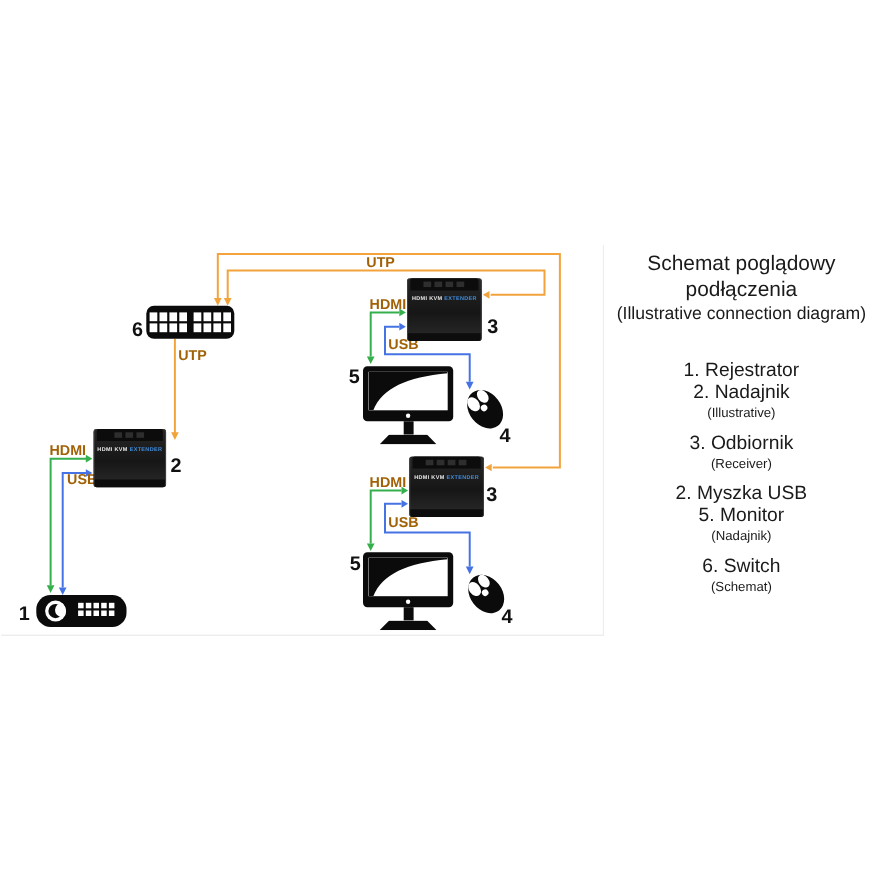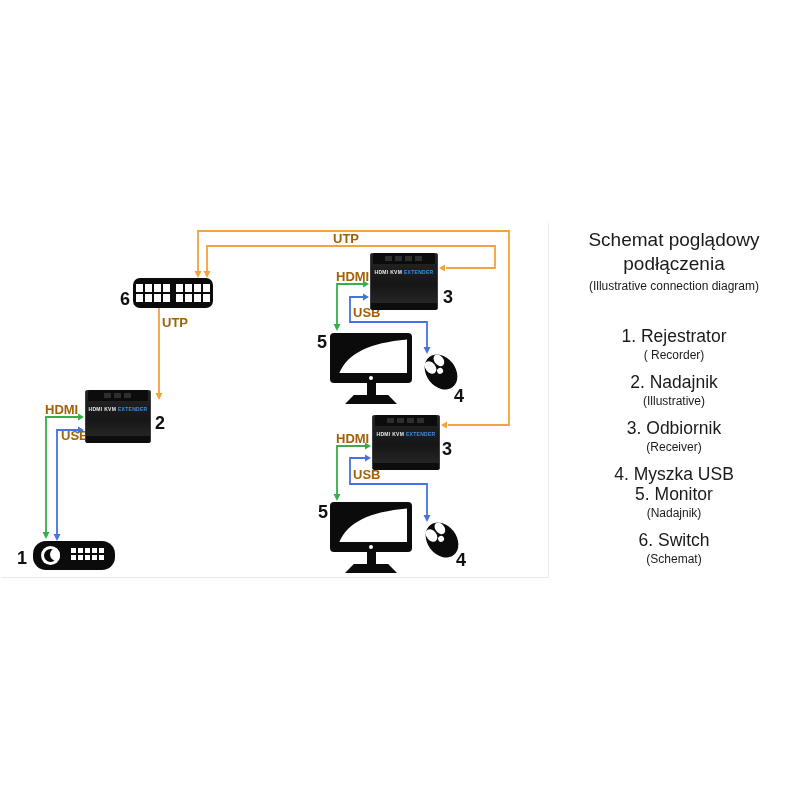--- a/index.html
+++ b/index.html
@@ -49,21 +49,21 @@
   .mon-frame{position:relative;width:82px;height:50px;background:#0b0b0b;border-radius:4px;}
   .mon-screen{position:absolute;left:5px;top:5px;right:5px;bottom:10px;background:#fff;overflow:hidden;}
   .mon-dot{position:absolute;left:50%;bottom:3px;width:4px;height:4px;margin-left:-2px;border-radius:50%;background:#fff;}
   .mon-neck{width:9px;height:12px;background:#0b0b0b;margin:0 auto;}
   .mon-base{width:52px;height:9px;background:#0b0b0b;margin:0 auto;
             clip-path:polygon(17% 0,83% 0,100% 100%,0 100%);}
 
   
   .legend{position:absolute;left:548px;top:228px;width:252px;text-align:center;color:#1a1a1a;}
   .legend-title{font-size:19px;line-height:24px;}
-  .legend-subtitle{font-size:12px;line-height:16px;margin-top:2px;}
+  .legend-subtitle{font-size:16px;line-height:16px;margin-top:2px;}
   .legend-list{margin-top:32px;}
   .legend-item .item-name{font-size:17.5px;line-height:20px;}
   .legend-item .item-trans{font-size:12px;line-height:14px;margin:2px 0 10px 0;}
 </style>
 </head>
 <body>
 
 <div id="canvas">
 
   <div class="panel-edge"></div>
@@ -254,32 +254,31 @@
       <circle cx="25" cy="19.5" r="3" fill="#fff"></circle>
     </g>
   </svg>
 
   <div class="legend">
     <div class="legend-title">Schemat poglądowy podłączenia</div>
     <div class="legend-subtitle">(Illustrative connection diagram)</div>
     <div class="legend-list">
       <div class="legend-item">
         <div class="item-name">1. Rejestrator</div>
-        <div class="item-trans">( Recorder)</div>
       </div>
       <div class="legend-item">
         <div class="item-name">2. Nadajnik</div>
         <div class="item-trans">(Illustrative)</div>
       </div>
       <div class="legend-item">
         <div class="item-name">3. Odbiornik</div>
         <div class="item-trans">(Receiver)</div>
       </div>
       <div class="legend-item">
-        <div class="item-name">4. Myszka USB</div>
+        <div class="item-name">2. Myszka USB</div>
       </div>
       <div class="legend-item">
         <div class="item-name">5. Monitor</div>
         <div class="item-trans">(Nadajnik)</div>
       </div>
       <div class="legend-item">
         <div class="item-name">6. Switch</div>
         <div class="item-trans">(Schemat)</div>
       </div>
     </div>

